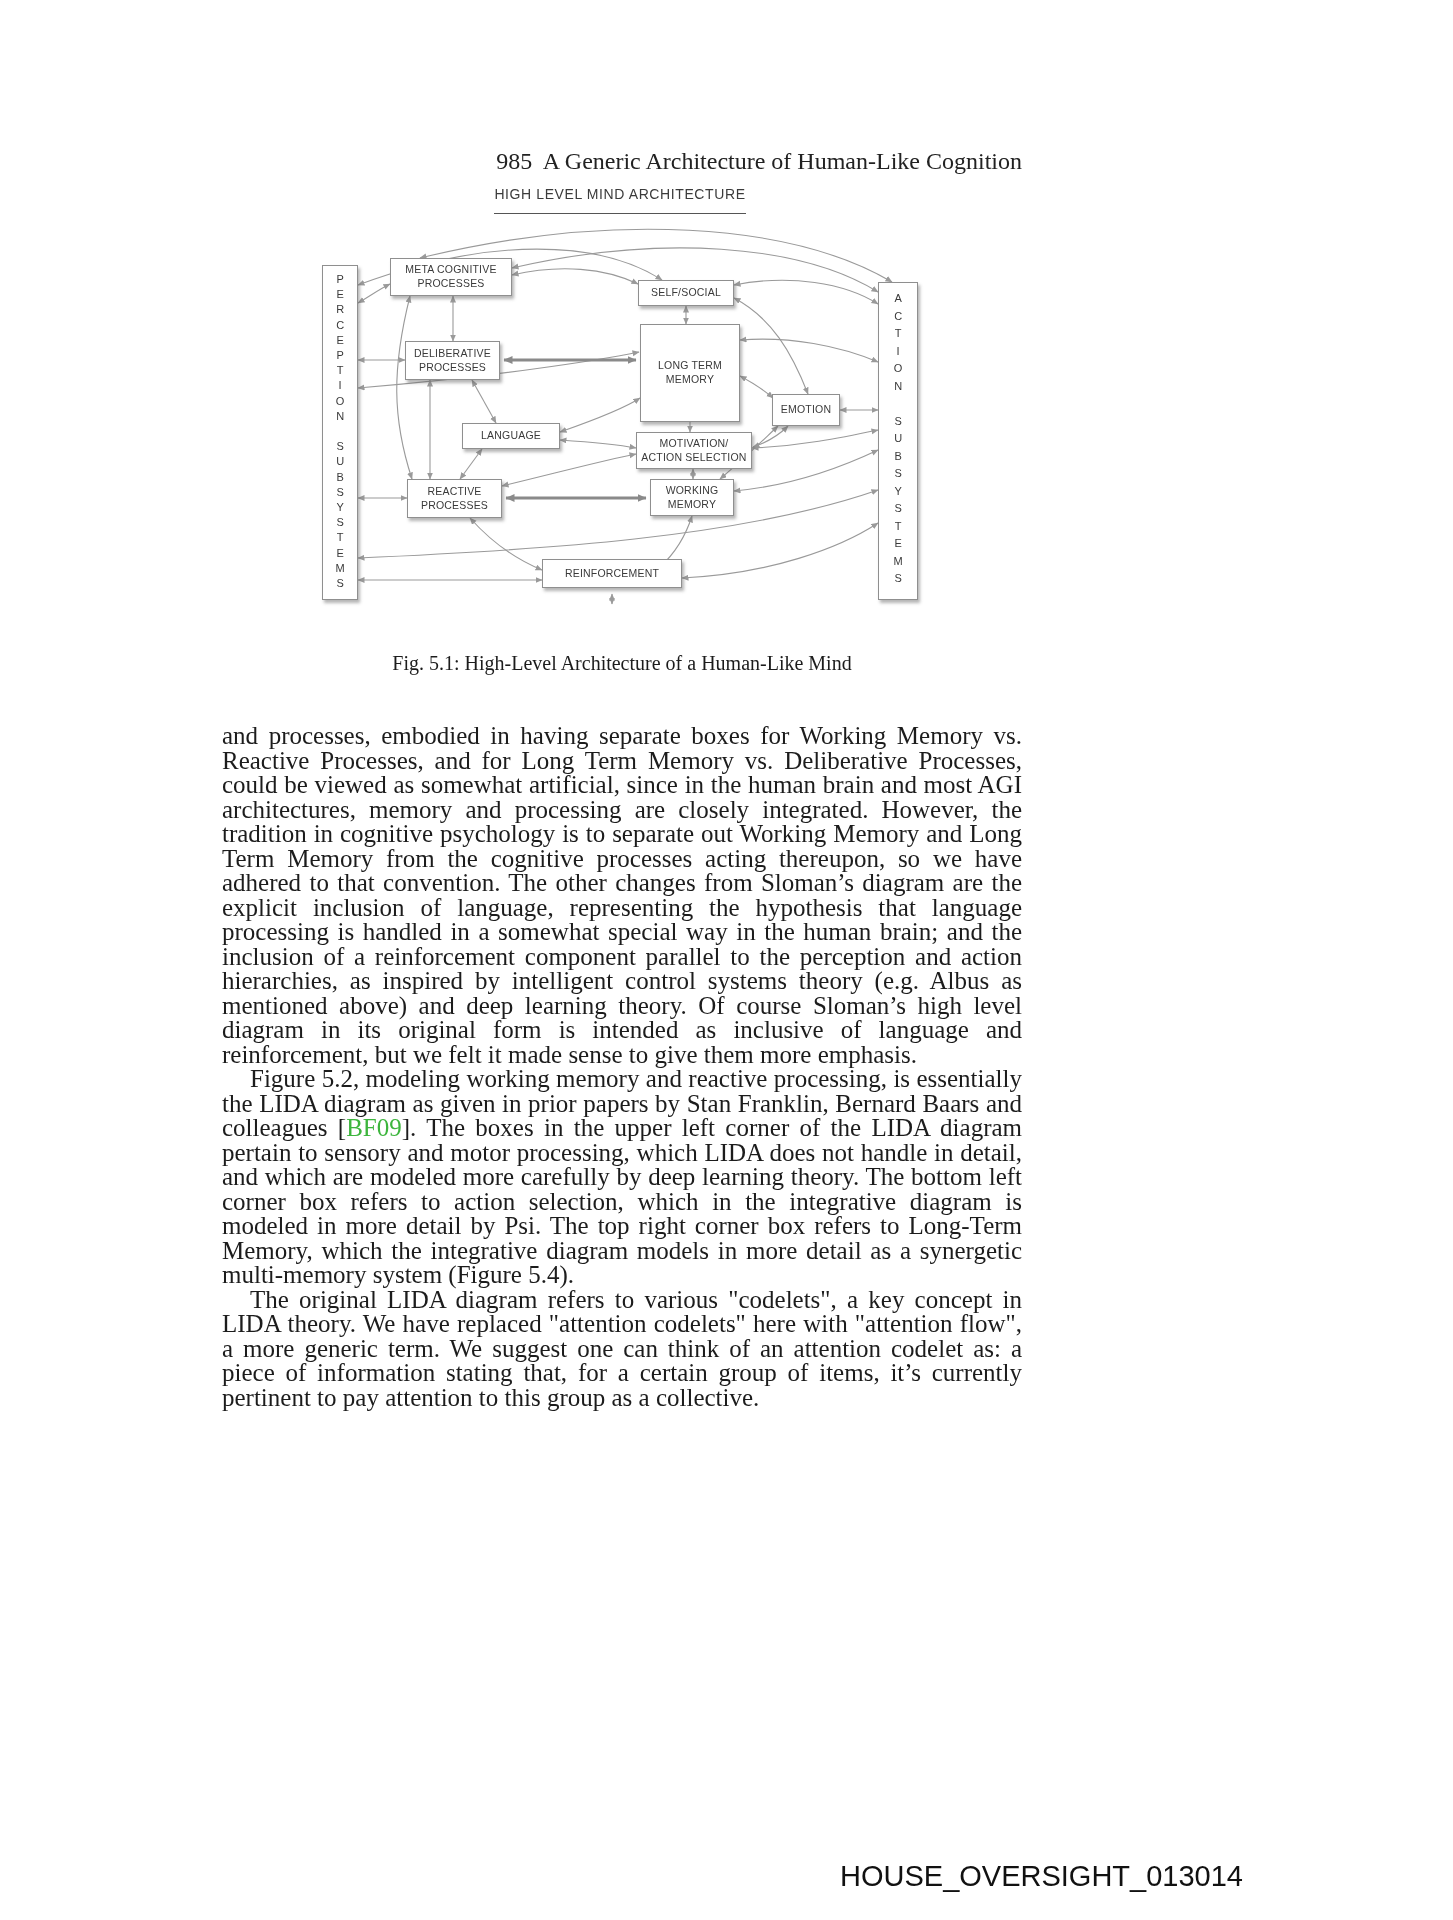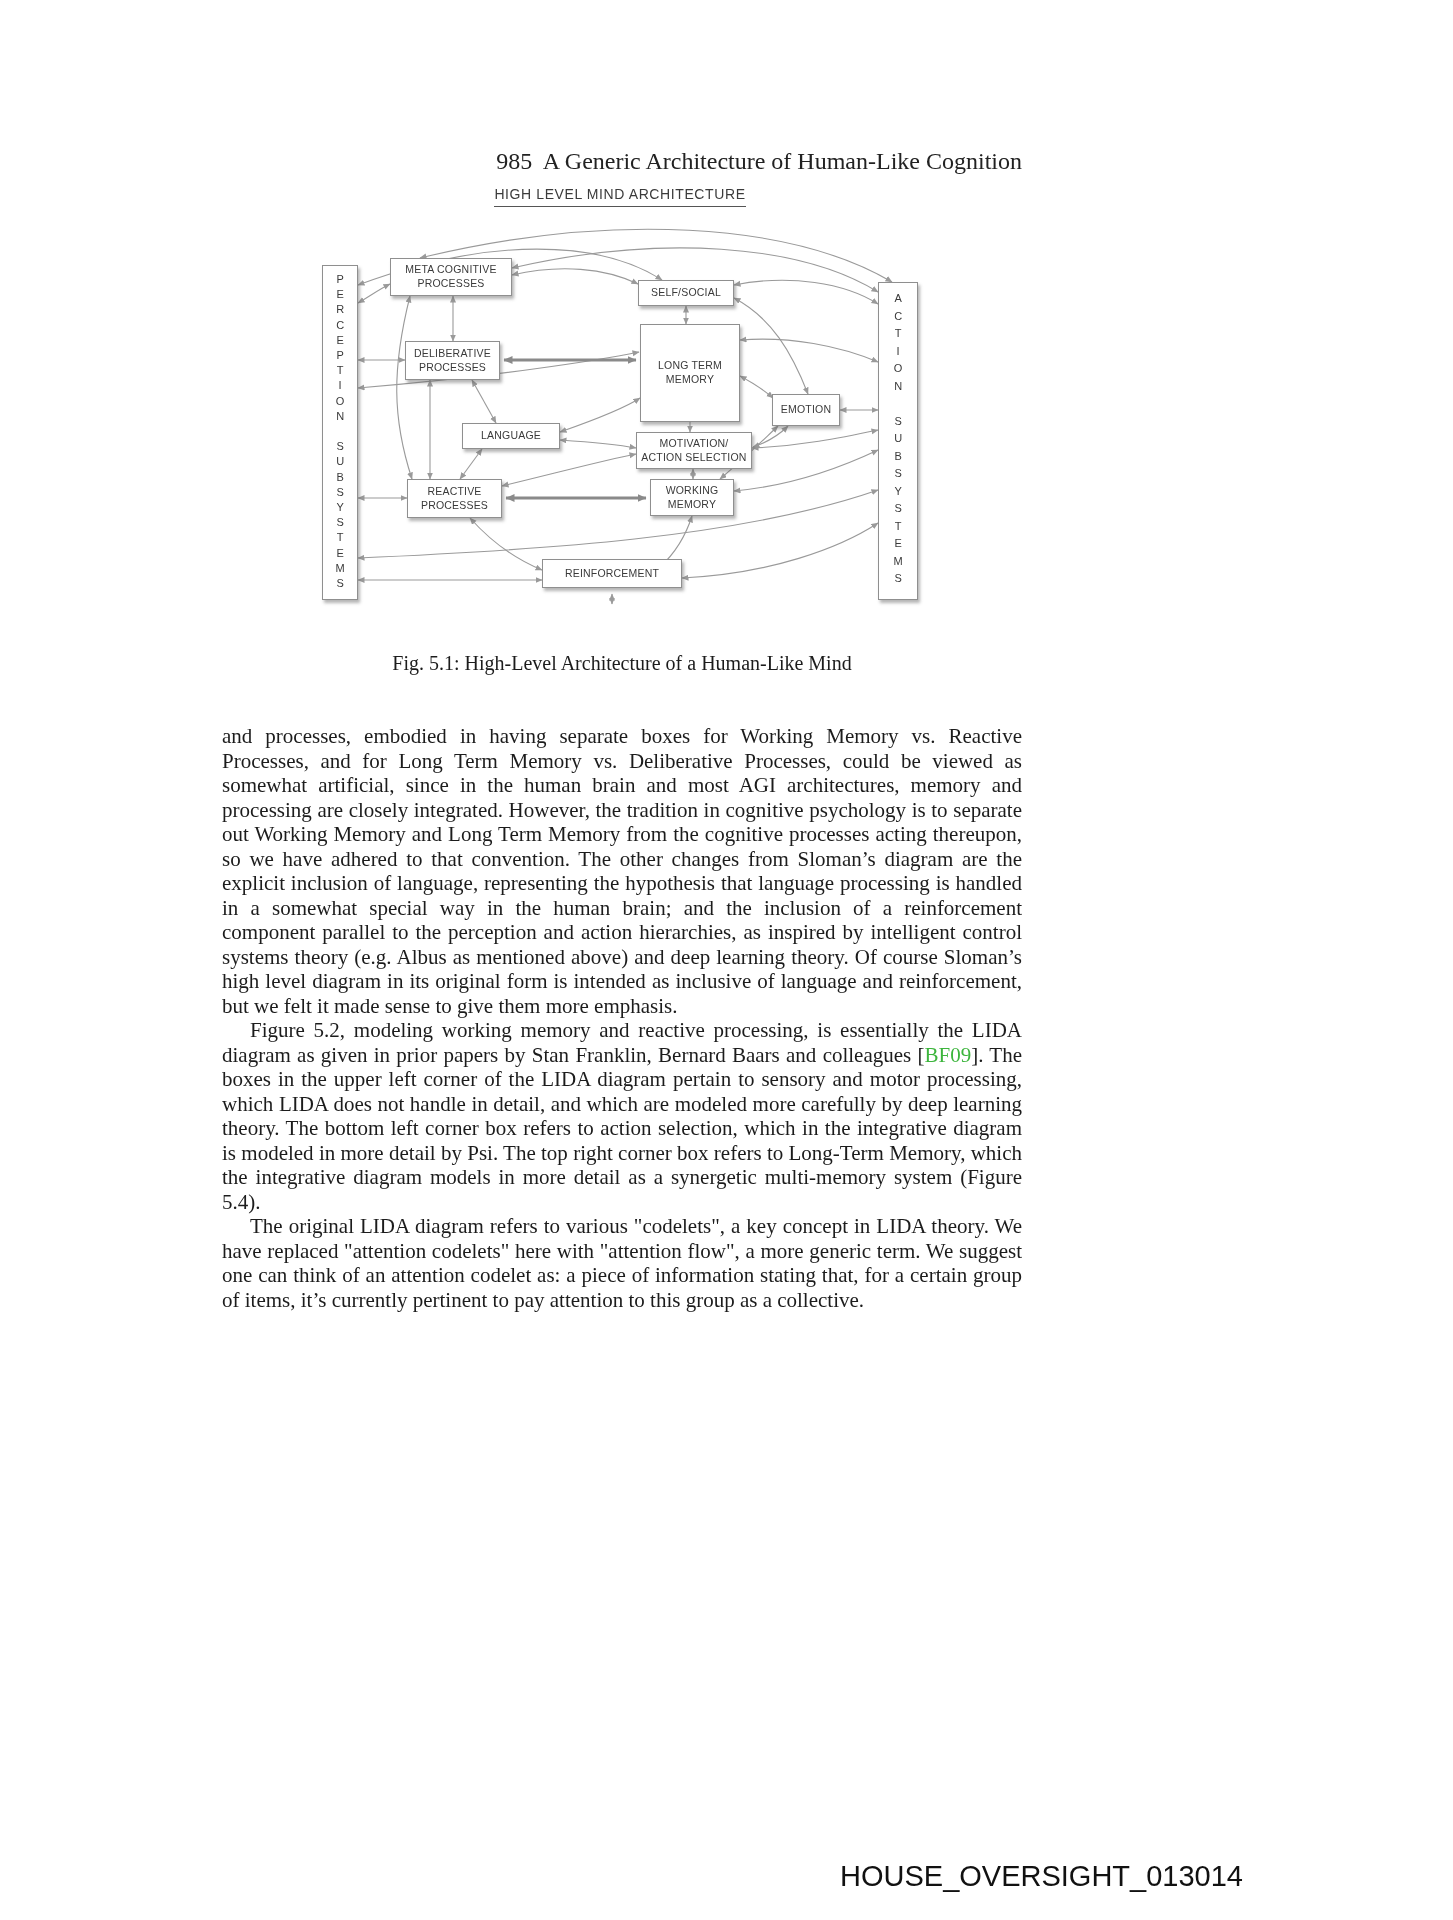--- a/index.html
+++ b/index.html
@@ -13,21 +13,21 @@
     display:flex;justify-content:flex-end;
     font-size:24px;color:#222;
   }
   .runhead .right{white-space:pre;}
   
   .fig-title{
     position:absolute;left:320px;top:186px;width:600px;text-align:center;
     font-family:"Liberation Sans", sans-serif;font-size:14px;color:#3b3b3b;
     letter-spacing:0.6px;
   }
-  .fig-title span{border-bottom:1px solid #555;padding-bottom:4px;}
+  .fig-title span{border-bottom:1px solid #555;padding-bottom:11px;}
   .diagram{
     position:absolute;left:320px;top:228px;width:600px;height:410px;
   }
   .diagram svg{position:absolute;left:0;top:0;z-index:0;}
   .dbox{
     position:absolute;z-index:1;background:#ffffff;
     border:1px solid #8f8f8f;box-shadow:2px 3px 3px rgba(90,90,90,0.45);
     display:flex;align-items:center;justify-content:center;text-align:center;
     font-family:"Liberation Sans", sans-serif;font-size:10.5px;line-height:1.3;
     color:#3a3a3a;letter-spacing:0.2px;padding:1px 3px;box-sizing:border-box;
@@ -39,21 +39,21 @@
   .vlabel.perc{font-size:11px;letter-spacing:3.2px;}
   .vlabel.act{font-size:11px;letter-spacing:5.5px;}
   .envbox{font-size:13px;letter-spacing:1px;}
   .fig-caption{
     position:absolute;left:222px;top:652px;width:800px;text-align:center;
     font-size:20px;color:#1c1c1c;
   }
   
   .bodytext{
     position:absolute;left:222px;top:724px;width:800px;
-    font-size:21px;line-height:24.5px;text-align:justify;
+    font-size:25px;line-height:24.5px;text-align:justify;
   }
   .bodytext p{margin:0;padding:0;}
   .bodytext p.indent{text-indent:28px;}
   .citation{color:#3db53d;}
   
   .watermark{
     position:absolute;top:1860px;right:210px;
     font-family:"Liberation Sans", sans-serif;font-size:29px;color:#111;
   }
 </style>

